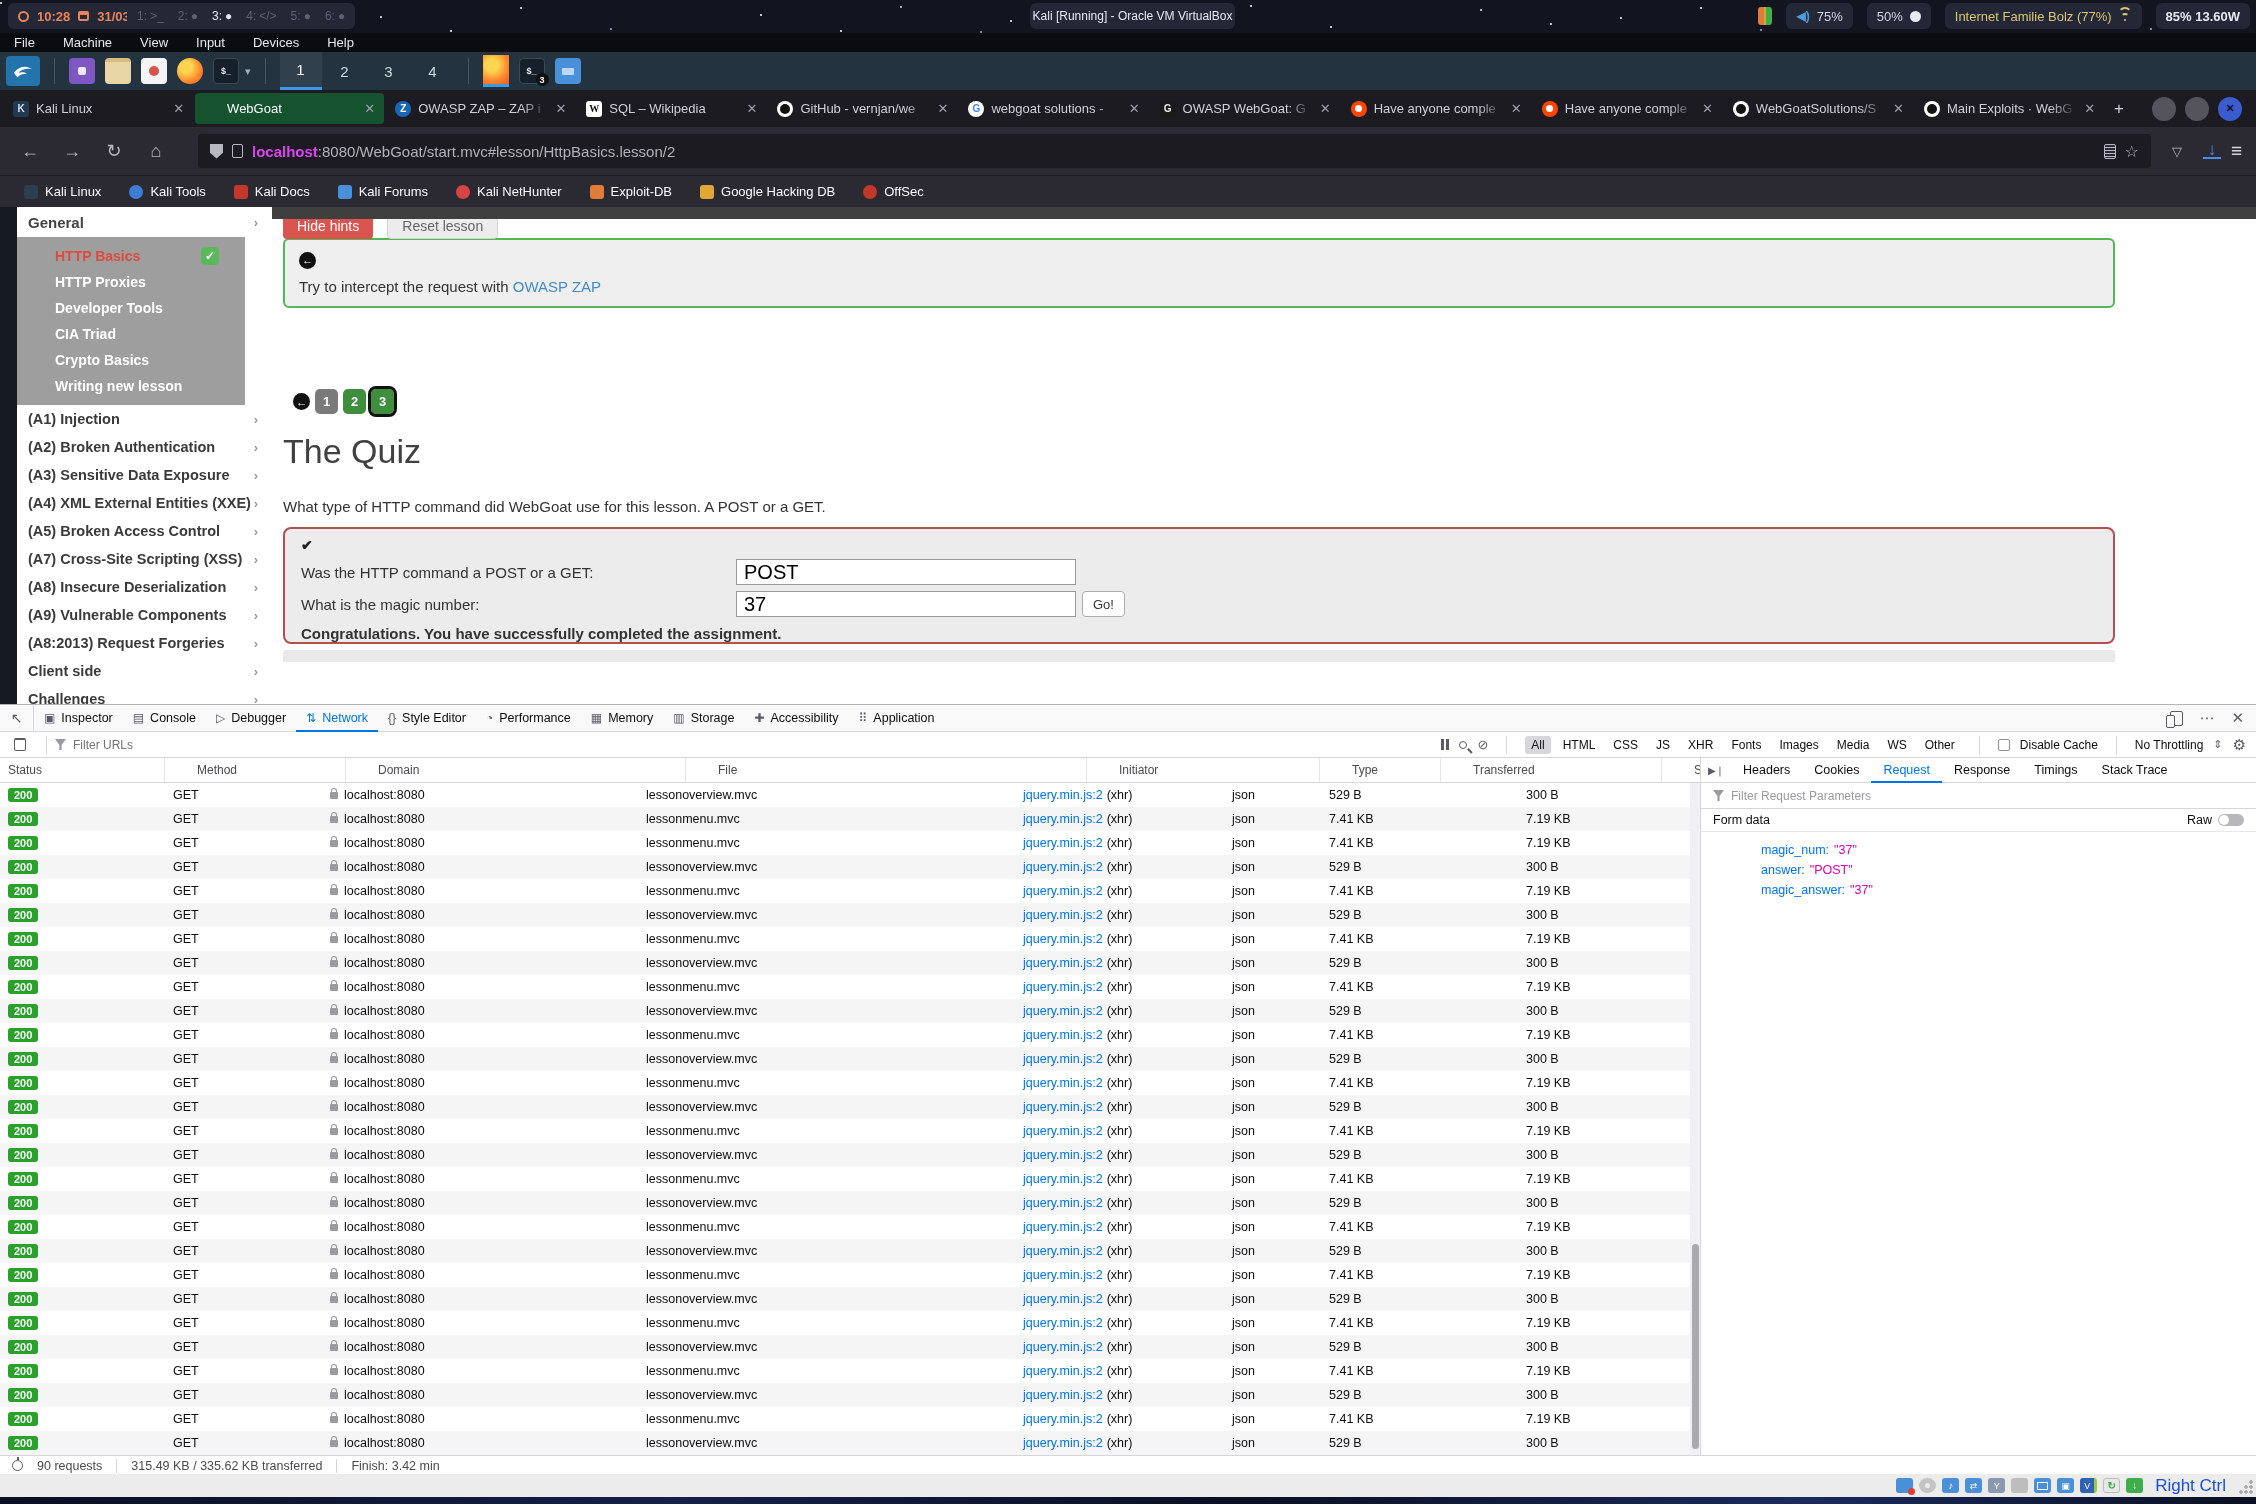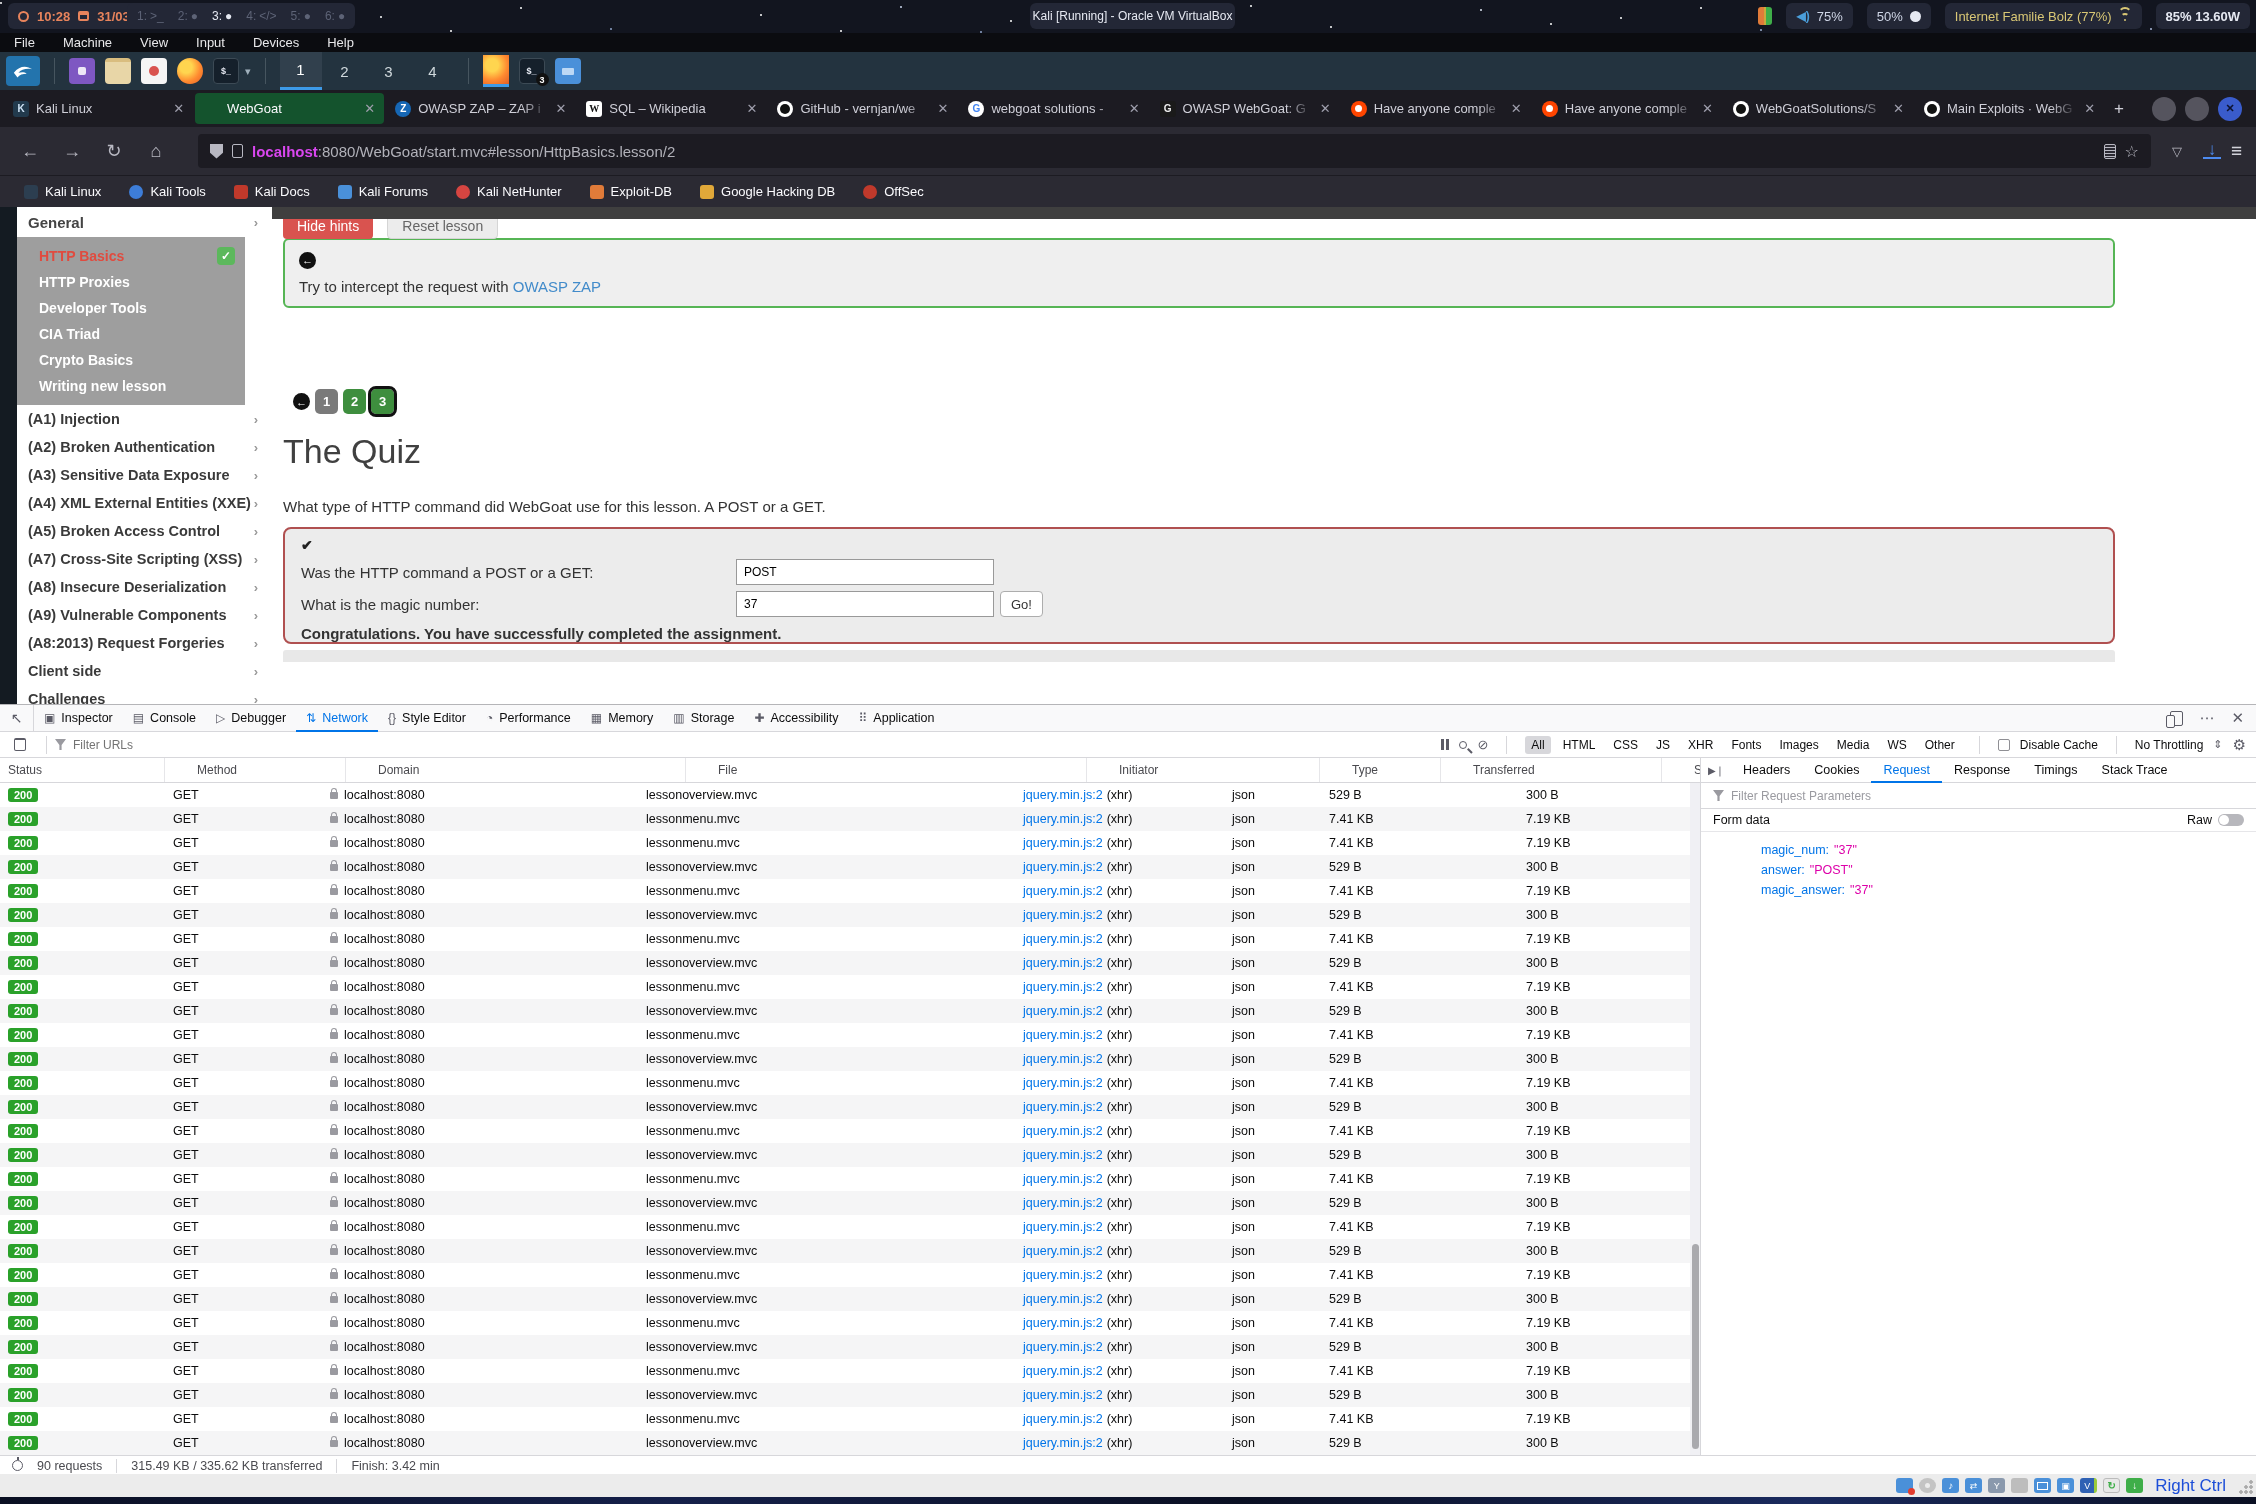--- a/index.html
+++ b/index.html
@@ -116,21 +116,21 @@
   .bmicon[data-icon="offsec"]{background:#c0392b;border-radius:50%;}
 
   
   .wg-page{position:absolute;left:0;top:207px;width:2256px;height:497px;background:#fff;}
   .wg-gutter{position:absolute;left:0;top:0;width:17px;height:497px;background:#141b22;}
   .wg-navstrip{position:absolute;left:272px;top:0;right:0;height:12px;background:#3f3f3f;z-index:3;}
   .wg-sidebar{position:absolute;left:17px;top:0;width:255px;height:497px;}
   .wg-general{height:30px;display:flex;align-items:center;justify-content:space-between;padding:0 14px 0 11px;
     font-size:15px;font-weight:bold;color:#444;gap:48px;}
   .chev{color:#999;font-weight:bold;font-size:13px;}
-  .wg-sub{background:#9e9e9e;width:228px;padding:6px 0;}
+  .wg-sub{background:#9e9e9e;width:228px;padding:6px 16px;}
   .wg-subitem{height:26px;display:flex;align-items:center;justify-content:space-between;padding:0 10px 0 22px;
     color:#fff;font-weight:bold;font-size:14px;}
   .wg-subitem.active span:first-child{color:#e04b3f;}
   .check-badge{display:none;width:18px;height:18px;border-radius:4px;background:#5cb85c;color:#fff;
     font-size:12px;text-align:center;line-height:18px;}
   .check-badge.show{display:block;}
   .wg-cat{height:28px;display:flex;align-items:center;justify-content:space-between;padding:0 14px 0 11px;
     font-size:14.5px;font-weight:bold;color:#3a3a3a;}
   .wg-main{position:absolute;left:283px;top:0;width:1832px;height:497px;}
   .wg-btnrow{position:absolute;left:0;top:5px;display:flex;gap:14px;z-index:2;}
@@ -147,21 +147,21 @@
   .pg.gray{background:#7a7a7a;}
   .pg.green{background:#3e8e3e;}
   .pg.current{outline:3px solid #111;}
   .quiz-title{position:absolute;left:0;top:225px;font-size:34px;color:#404040;}
   .quiz-question{position:absolute;left:0;top:291px;font-size:15px;color:#333;}
   .quiz-box{position:absolute;left:0;top:320px;width:1832px;height:117px;background:#ececec;
     border:2px solid #b05050;border-radius:8px;padding:8px 16px;}
   .quiz-check{font-size:14px;color:#222;font-weight:bold;}
   .quiz-row{display:flex;align-items:center;margin-top:6px;height:26px;}
   .quiz-row label{width:435px;font-size:15px;color:#333;}
-  .quiz-row input{width:258px;height:26px;border:1px solid #999;background:#fff;font-size:12px;
+  .quiz-row input{width:340px;height:26px;border:1px solid #999;background:#fff;font-size:20px;
     padding:0 7px;font-family:"Liberation Sans",sans-serif;}
   .go-btn{margin-left:6px;height:26px;border:1px solid #adadad;background:#fff;border-radius:4px;
     font-size:13px;color:#333;padding:0 10px;}
   .quiz-success{margin-top:8px;font-size:15px;font-weight:bold;color:#333;}
   .wg-graystrip{position:absolute;left:0;top:443px;width:1832px;height:12px;background:#e8e8e8;border-radius:3px 3px 0 0;}
 
   
   .devtools{position:absolute;left:0;top:704px;width:2256px;height:750px;background:#fff;border-top:1px solid #b5b5b8;
     color:#0c0c0d;}
   .dt-toolbar{position:absolute;left:0;top:0;width:2256px;height:27px;background:#f9f9fa;border-bottom:1px solid #d7d7db;

